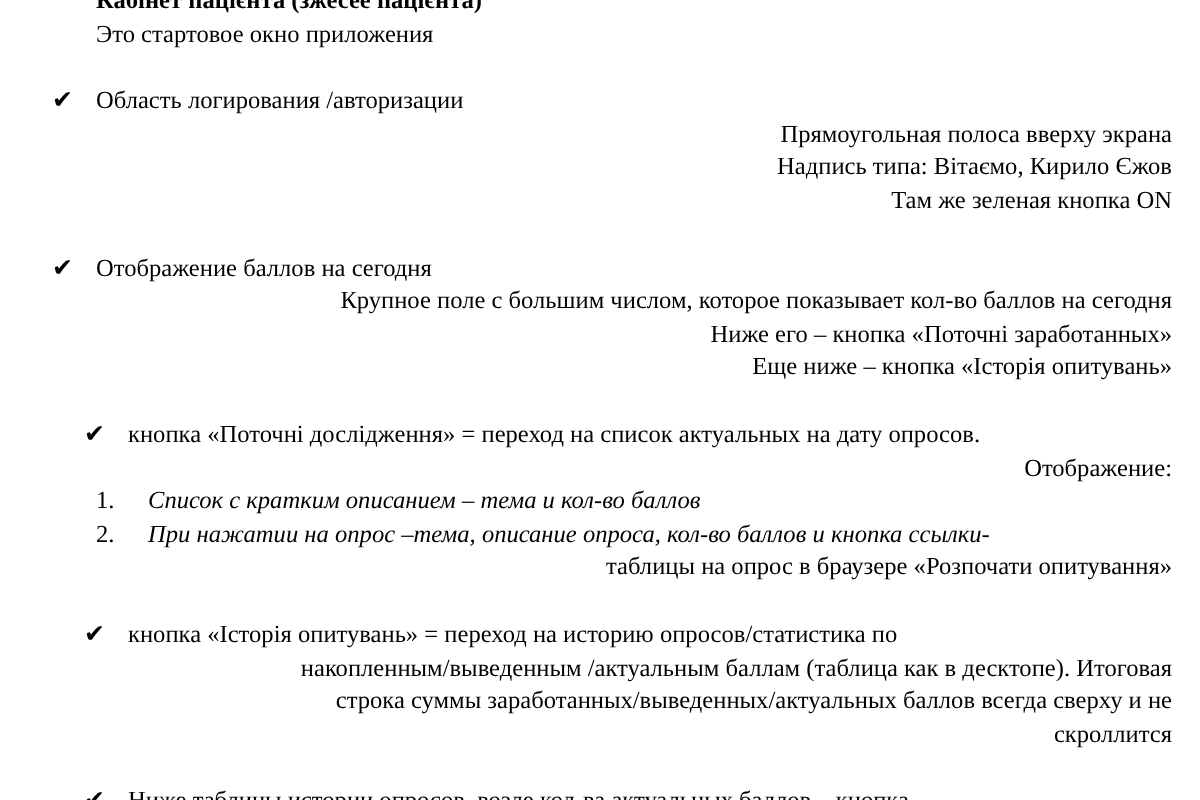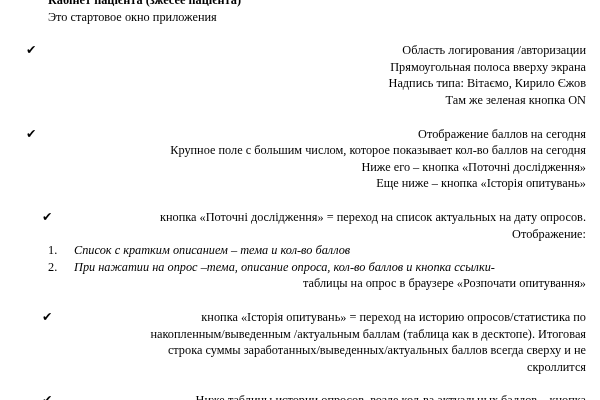--- a/index.html
+++ b/index.html
@@ -58,21 +58,20 @@
     line-height: 16.6px;
     font-family: "DejaVu Sans", sans-serif;
     font-weight: bold;
     padding-left: 16px;
     box-sizing: border-box;
   }
   .bullet-text {
     flex: 1 1 auto;
     font-size: 12.3px;
     line-height: 16.6px;
-    text-align: right;
   }
   .plain {
     font-size: 12.3px;
     line-height: 16.6px;
     text-align: right;
   }
   .indent-1 {
     padding-left: 22px;
   }
   .indent-2 {
@@ -123,21 +122,21 @@
     </div>
 
     <div class="gap-md"></div>
 
     <div class="block">
       <div class="bullet-row">
         <div class="check">✔</div>
         <div class="bullet-text">Отображение баллов на сегодня</div>
       </div>
       <div class="plain indent-1">Крупное поле с большим числом, которое показывает кол-во баллов на сегодня</div>
-      <div class="plain indent-1">Ниже его – кнопка «Поточні дослідження»</div>
+      <div class="plain indent-1">Ниже его – кнопка «Поточні заработанных»</div>
       <div class="plain indent-1">Еще ниже – кнопка «Історія опитувань»</div>
     </div>
 
     <div class="gap-md"></div>
 
     <div class="block">
       <div class="bullet-row">
         <div class="check-indent">✔</div>
         <div class="bullet-text">кнопка «Поточні дослідження» = переход на список актуальных на дату опросов.</div>
       </div>

